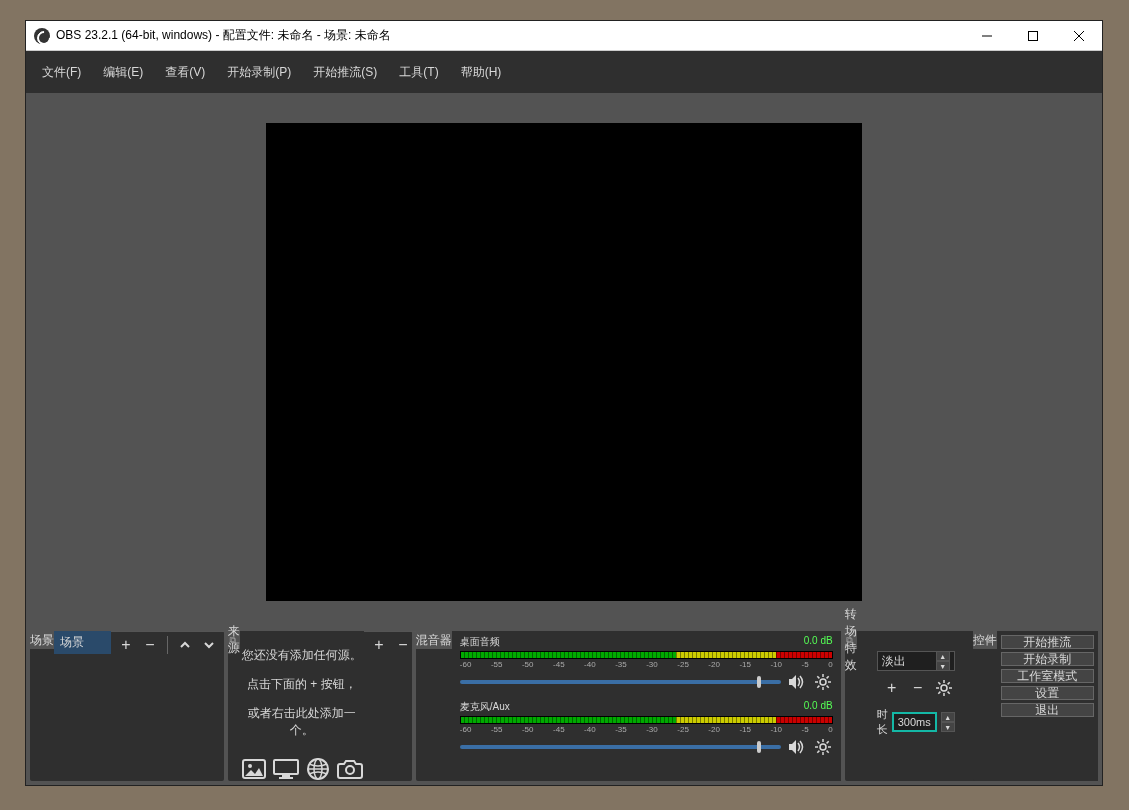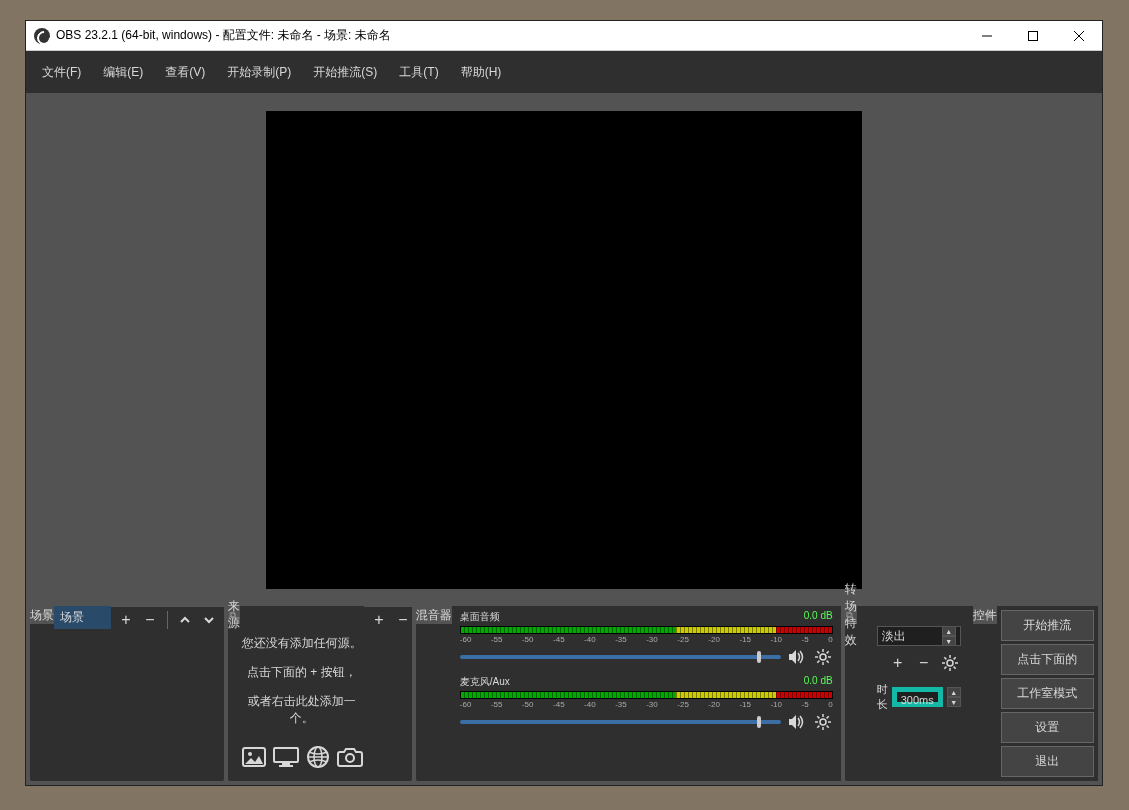--- a/index.html
+++ b/index.html
@@ -41,25 +41,25 @@
 .meter::after{content:"";position:absolute;inset:0;background:repeating-linear-gradient(to right,transparent 0,transparent 3px,rgba(0,0,0,.4) 3px,rgba(0,0,0,.4) 4px)}
 .ticks{display:flex;justify-content:space-between;font-size:8px;color:#aaa;margin-top:1px}
 .slider-row{display:flex;align-items:center;gap:6px;margin-top:3px}
 .slider{flex:1;height:4px;background:#3a6ea5;border-radius:2px;position:relative}
 .slider::after{content:"";position:absolute;right:20px;top:-4px;width:4px;height:12px;background:#ccc;border-radius:2px}
 .icon-btn{width:20px;height:20px;display:flex;align-items:center;justify-content:center;color:#d8d8d8;cursor:pointer}
 .trans-body{padding:20px;color:#d8d8d8;font-size:12px}
 .trans-select{width:100%;background:#1f1f1f;border:1px solid #555;color:#d8d8d8;font-size:12px;padding:2px 4px;display:flex;justify-content:space-between;align-items:center;height:20px}
 .trans-row{display:flex;align-items:center;justify-content:flex-end;gap:4px;margin-top:6px}
 .trans-input-row{display:flex;align-items:center;gap:4px;margin-top:8px}
-.trans-input{flex:1;background:#1f1f1f;border:5px solid #14b8a6;color:#d8d8d8;font-size:11px;padding:2px 4px;height:20px}
+.trans-input{flex:1;background:#1f1f1f;border:2px solid #14b8a6;color:#d8d8d8;font-size:11px;padding:2px 4px;height:20px}
 .spinbtns{display:flex;flex-direction:column}
 .spinbtn{width:14px;height:10px;background:#444;border:1px solid #555;display:flex;align-items:center;justify-content:center;font-size:7px;color:#d8d8d8;cursor:pointer}
 .ctrl-body{padding:4px;display:flex;flex-direction:column;gap:3px}
-.ctrl-btn{background:#444;border:1px solid #666;color:#d8d8d8;font-size:12px;height:31px;display:flex;align-items:center;justify-content:center;cursor:pointer}
+.ctrl-btn{background:#444;border:1px solid #666;color:#d8d8d8;font-size:12px;height:14px;display:flex;align-items:center;justify-content:center;cursor:pointer}
 .statusbar{height:22px;display:flex;align-items:center;justify-content:flex-end;padding-right:12px;gap:24px;color:#d8d8d8;font-size:11px;font-family:Consolas,monospace;background:#535353}
 svg{display:block}
 </style>
 </head>
 <body>
 
 <div class="window">
   <div class="titlebar">
     <div class="titlebar-icon"></div>
     <div class="title-text">OBS 23.2.1 (64-bit, windows) - 配置文件: 未命名 - 场景: 未命名</div>
@@ -344,21 +344,21 @@
         </div>
       </div>
 
       <div class="panel controls">
         <div class="panel-header">
             <span>控件</span>
             <span class="expand">⧉</span>
           </div>
         <div class="panel-body ctrl-body">
           <div class="ctrl-btn">开始推流</div>
-          <div class="ctrl-btn">点击下面的</div>
+          <div class="ctrl-btn">开始录制</div>
           <div class="ctrl-btn">工作室模式</div>
           <div class="ctrl-btn">设置</div>
           <div class="ctrl-btn">退出</div>
         </div>
       </div>
     </div>
 
   </div>
 </div>
 

